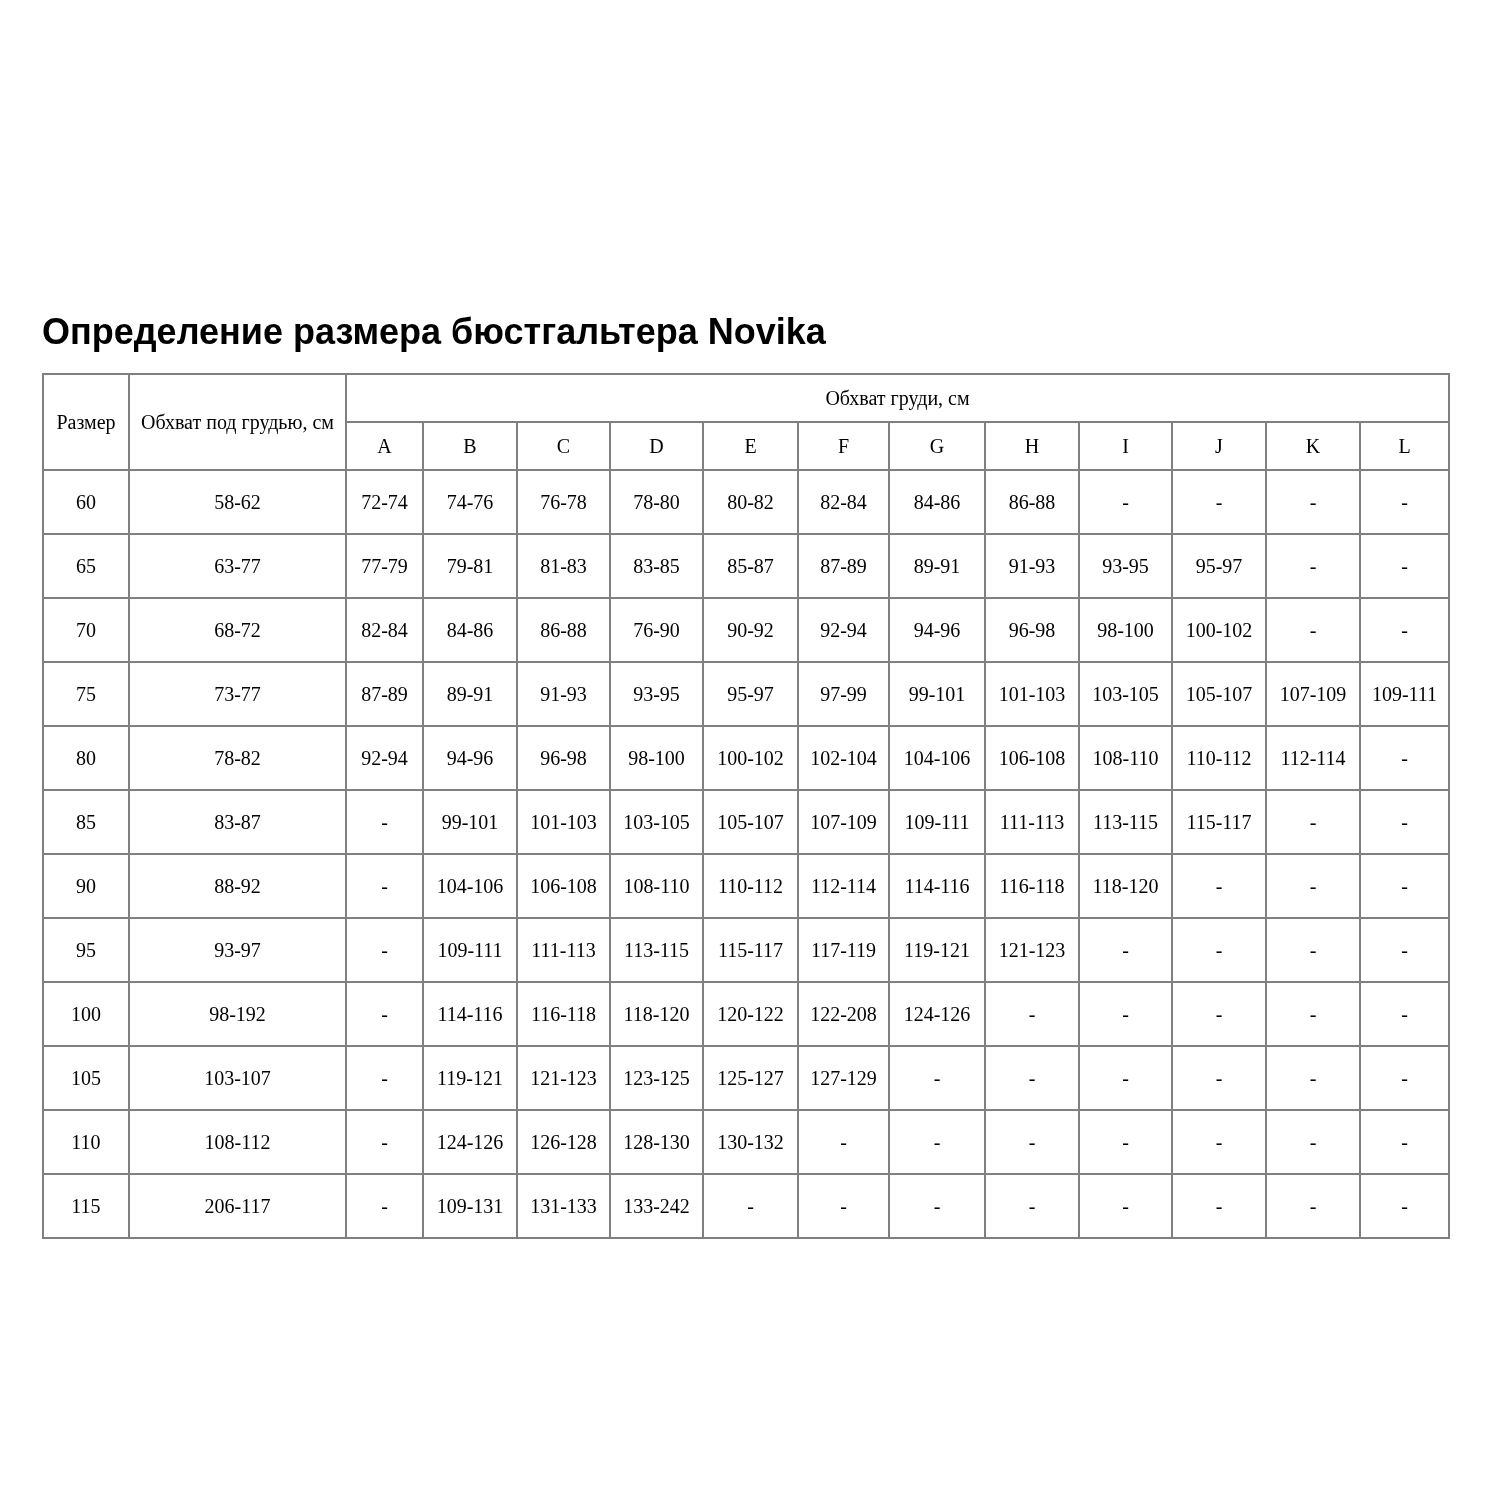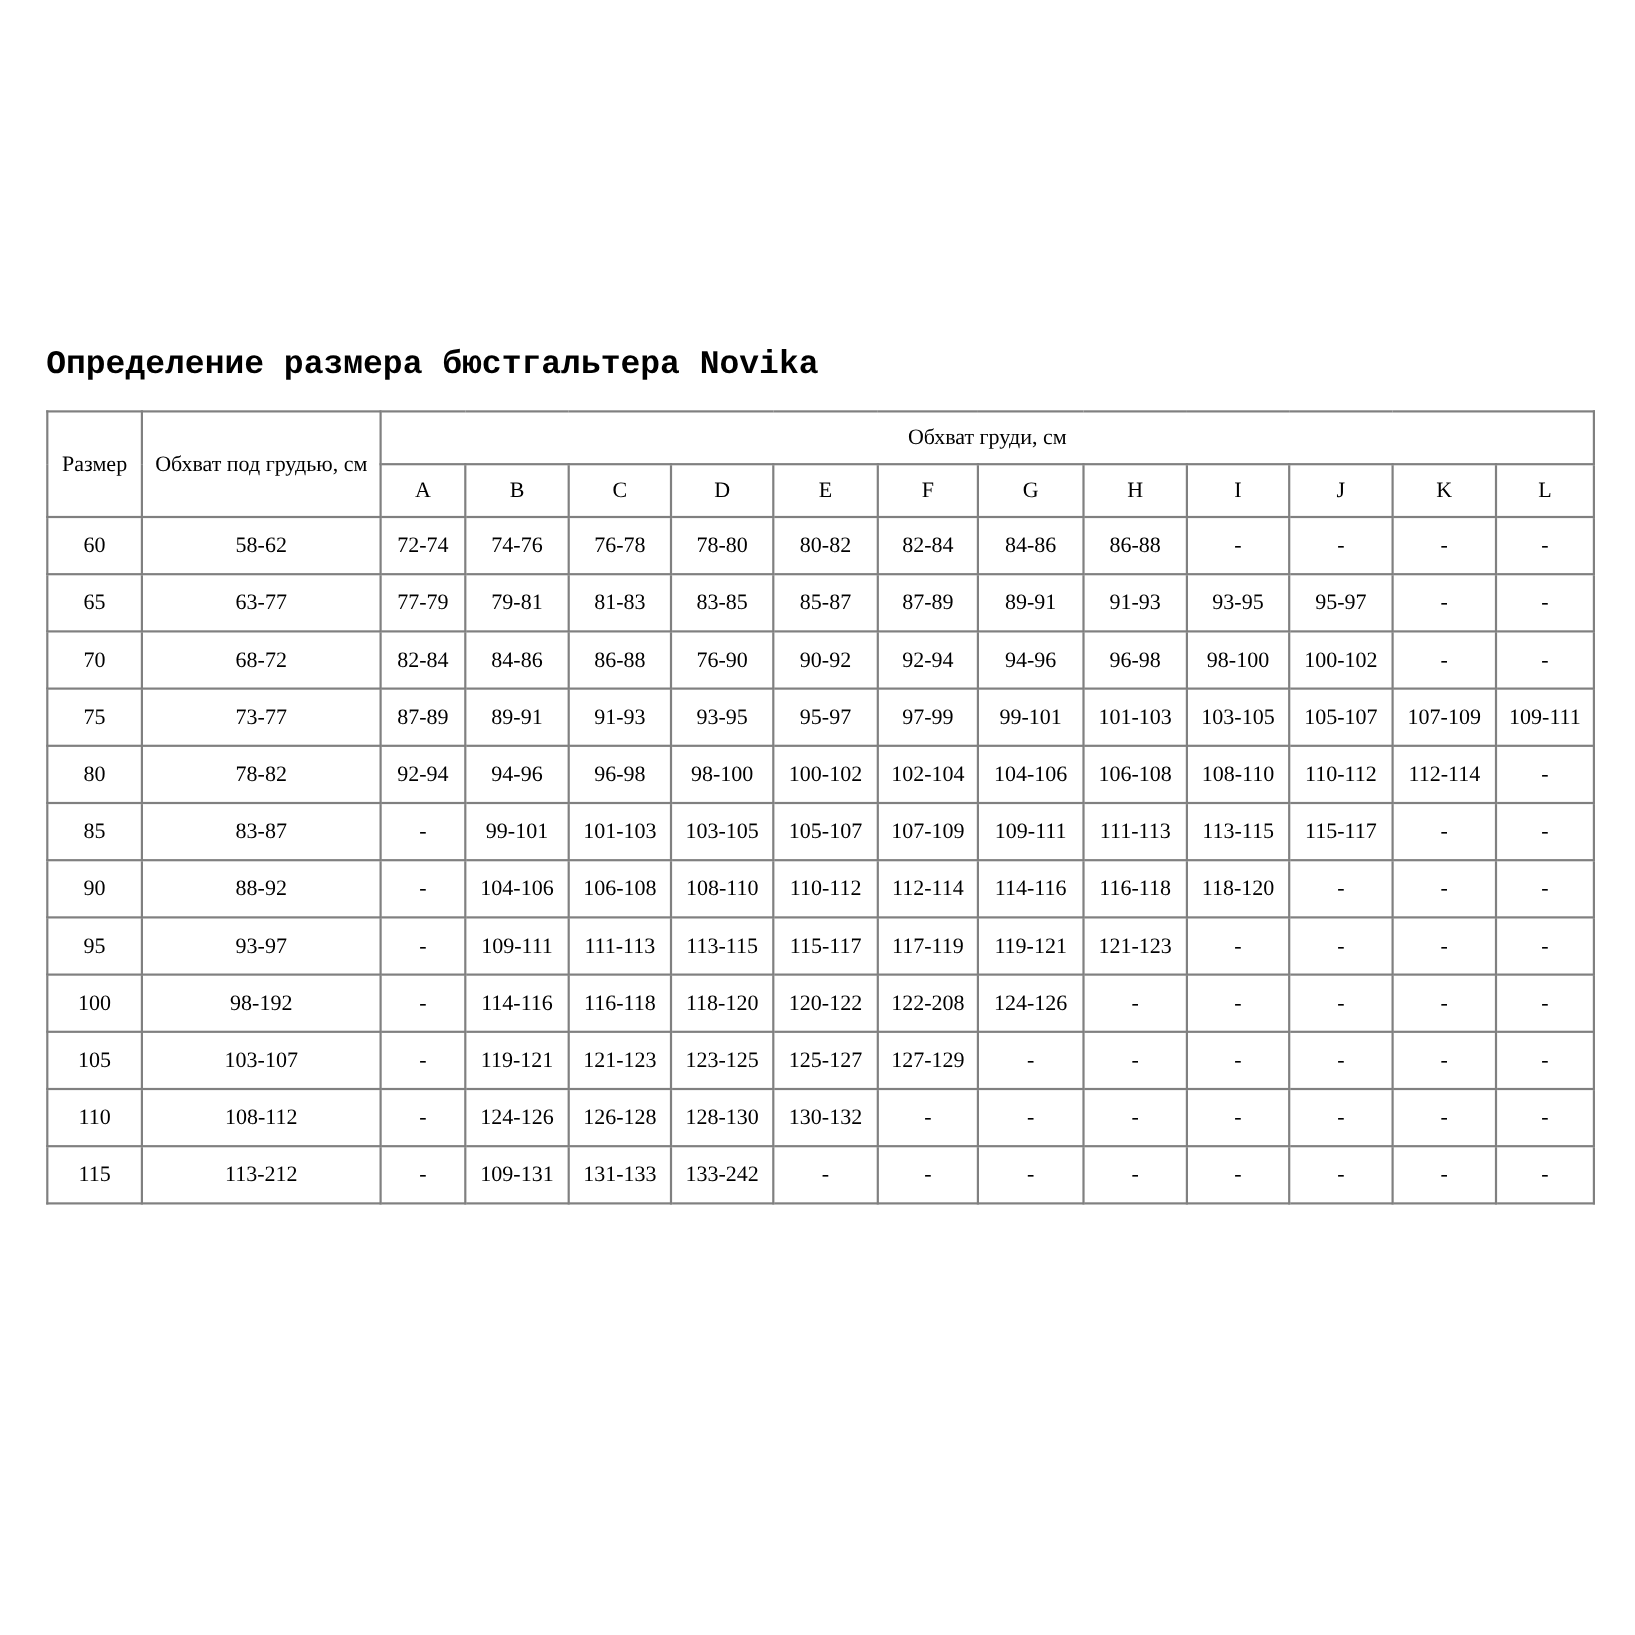--- a/index.html
+++ b/index.html
@@ -12,22 +12,22 @@
     height: 1486px;
     font-family: "Liberation Serif", serif;
     color: #000000;
     overflow: hidden;
   }
   .page {
     padding: 314px 38px 0 40px;
     box-sizing: border-box;
   }
   .title {
-    font-family: Liberation Mono, monospace;
-    font-size: 30px;
+    font-family: Liberation Sans, sans-serif;
+    font-size: 36px;
     font-weight: bold;
     line-height: 36px;
     margin: 0 0 23px 2px;
     color: #000000;
   }
   table.size-table {
     border-collapse: collapse;
     table-layout: fixed;
     width: 1406px;
     margin-left: 2px;
@@ -38,21 +38,21 @@
     text-align: center;
     vertical-align: middle;
     font-family: "Liberation Serif", serif;
     font-size: 20px;
     font-weight: normal;
     padding: 0 2px;
     overflow: hidden;
     white-space: nowrap;
   }
   table.size-table thead tr { height: 48px; }
-  table.size-table tbody tr { height: 52px; }
+  table.size-table tbody tr { height: 64px; }
 </style>
 </head>
 <body>
 
 <div class="page">
   <h1 class="title">Определение размера бюстгальтера Novika</h1>
 
   <table class="size-table">
     <colgroup>
       <col style="width:86px">
@@ -263,21 +263,21 @@
           <td>-</td>
           <td>-</td>
           <td>-</td>
           <td>-</td>
           <td>-</td>
           <td>-</td>
           <td>-</td>
         </tr>
         <tr>
           <td>115</td>
-          <td>113-212</td>
+          <td>206-117</td>
           <td>-</td>
           <td>109-131</td>
           <td>131-133</td>
           <td>133-242</td>
           <td>-</td>
           <td>-</td>
           <td>-</td>
           <td>-</td>
           <td>-</td>
           <td>-</td>

